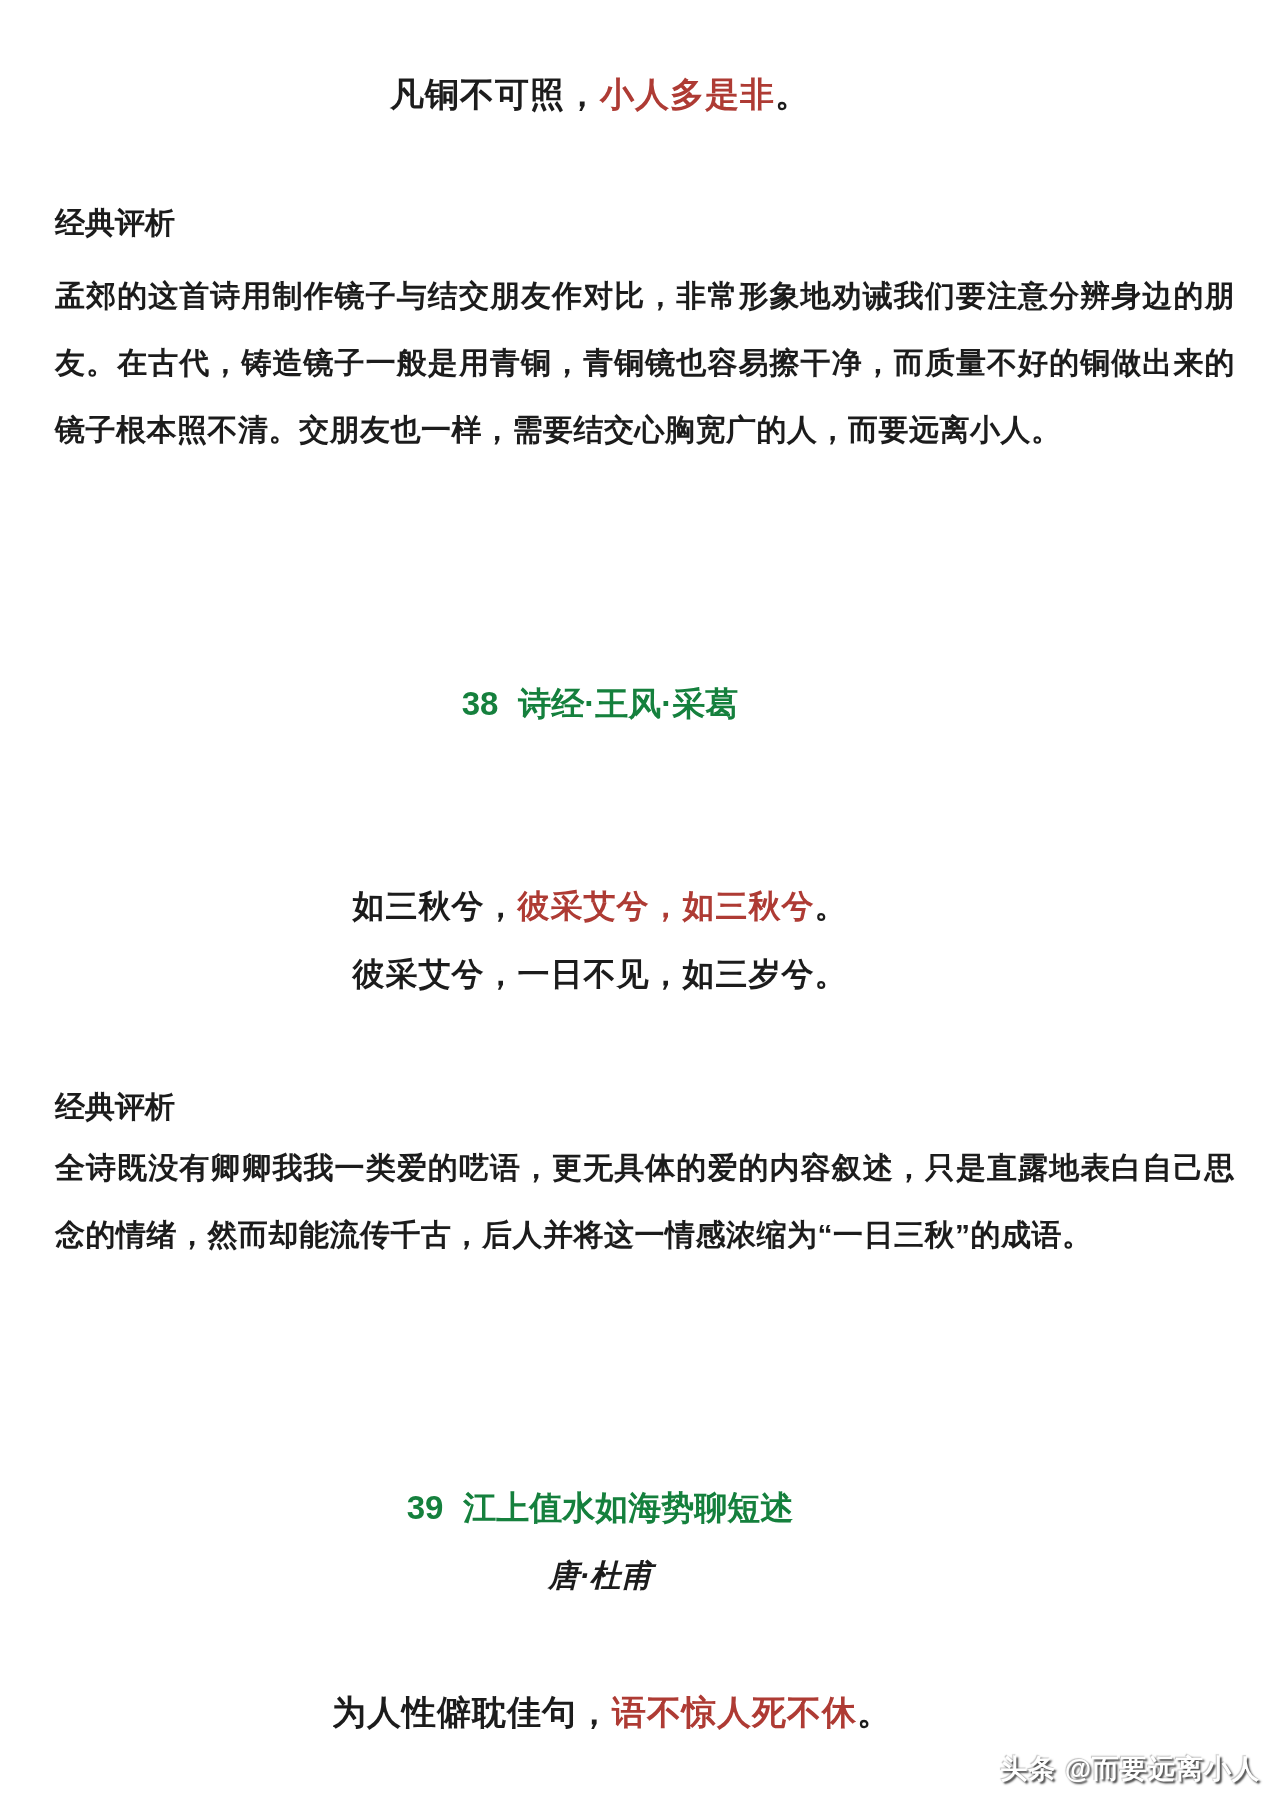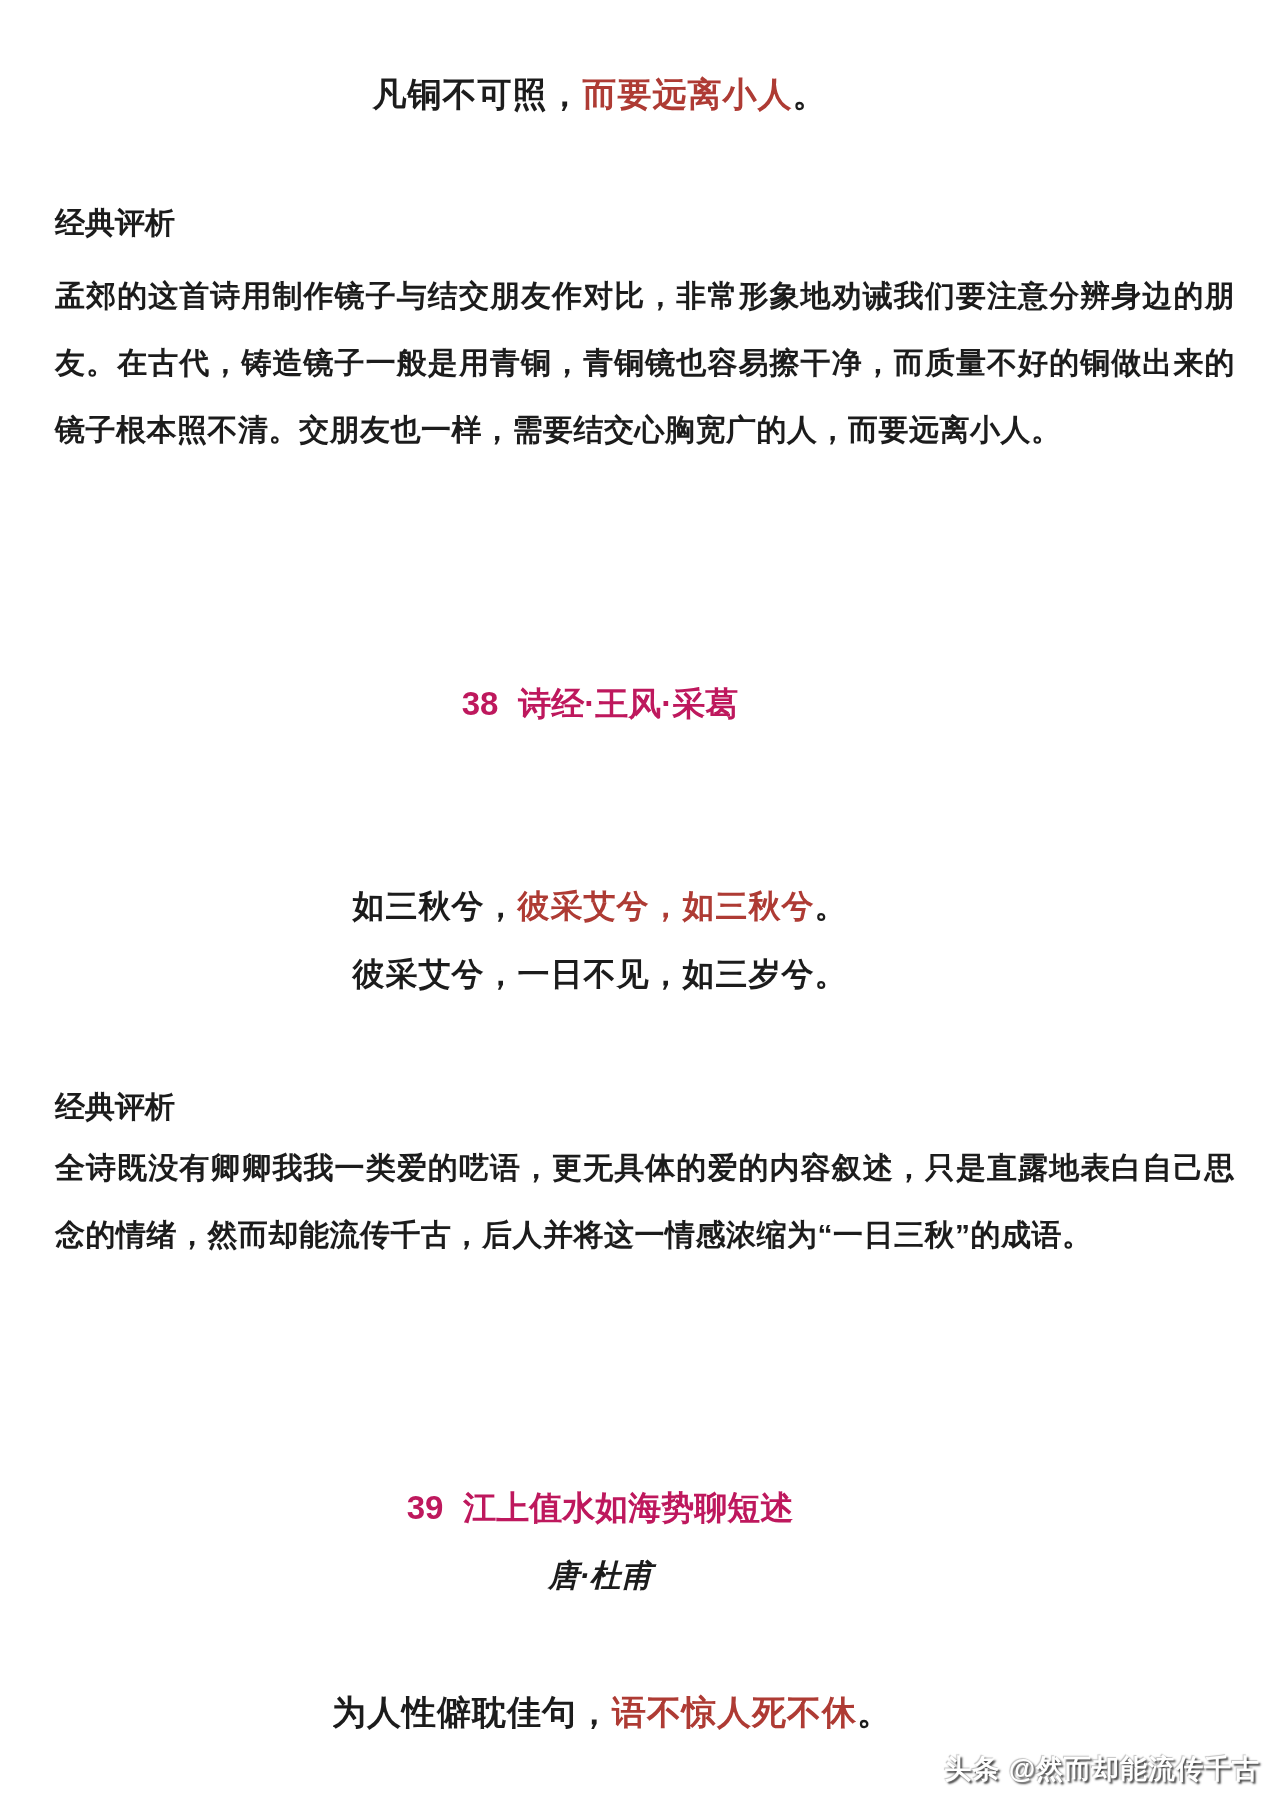--- a/index.html
+++ b/index.html
@@ -33,21 +33,21 @@
   .para {
     left: 55px;
     right: 45px;
     font-size: 30px;
     line-height: 67px;
     text-align: justify;
     text-justify: inter-ideograph;
     letter-spacing: 0.5px;
   }
   .red-heading {
-    color: #be185d;
+    color: #15803d;
     font-size: 33px;
     white-space: nowrap;
   }
   .red-heading .num { margin-right: 20px; }
   .poem-line {
     font-size: 32px;
     letter-spacing: 1px;
     white-space: nowrap;
   }
   .poem-line .red-part { color: #ae3b34; }
@@ -62,21 +62,21 @@
     text-shadow: 2px 2px 2px rgba(40,40,40,0.85), -1px -1px 1px rgba(80,80,80,0.35);
     white-space: nowrap;
   }
 </style>
 </head>
 <body>
 
 <div class="page">
 
   <div class="abs centered verse" style="top: 72px;">
-    <span>凡铜不可照，</span><span class="red-part">而要远离小人</span><span>。</span>
+    <span>凡铜不可照，</span><span class="red-part">小人多是非</span><span>。</span>
   </div>
 
   <div class="abs section-label" style="top: 203px;">经典评析</div>
 
   <div class="abs para" style="top: 262px;">孟郊的这首诗用制作镜子与结交朋友作对比，非常形象地劝诫我们要注意分辨身边的朋友。在古代，铸造镜子一般是用青铜，青铜镜也容易擦干净，而质量不好的铜做出来的镜子根本照不清。交朋友也一样，需要结交心胸宽广的人，而要远离小人。</div>
 
   <div class="abs centered red-heading" style="top: 682px;">
     <span class="num">38</span><span>诗经·王风·采葛</span>
   </div>
 
@@ -94,15 +94,15 @@
   <div class="abs centered red-heading" style="top: 1486px;">
     <span class="num">39</span><span>江上值水如海势聊短述</span>
   </div>
 
   <div class="abs centered author-line" style="top: 1555px;">唐·杜甫</div>
 
   <div class="abs centered verse" style="top: 1690px; margin-left: 24px;">
     <span>为人性僻耽佳句，</span><span class="red-part">语不惊人死不休</span><span>。</span>
   </div>
 
-  <div class="abs watermark" style="top: 1751px;">头条 @然而却能流传千古</div>
+  <div class="abs watermark" style="top: 1751px;">头条 @而要远离小人</div>
 
 </div>
 
 </body></html>

